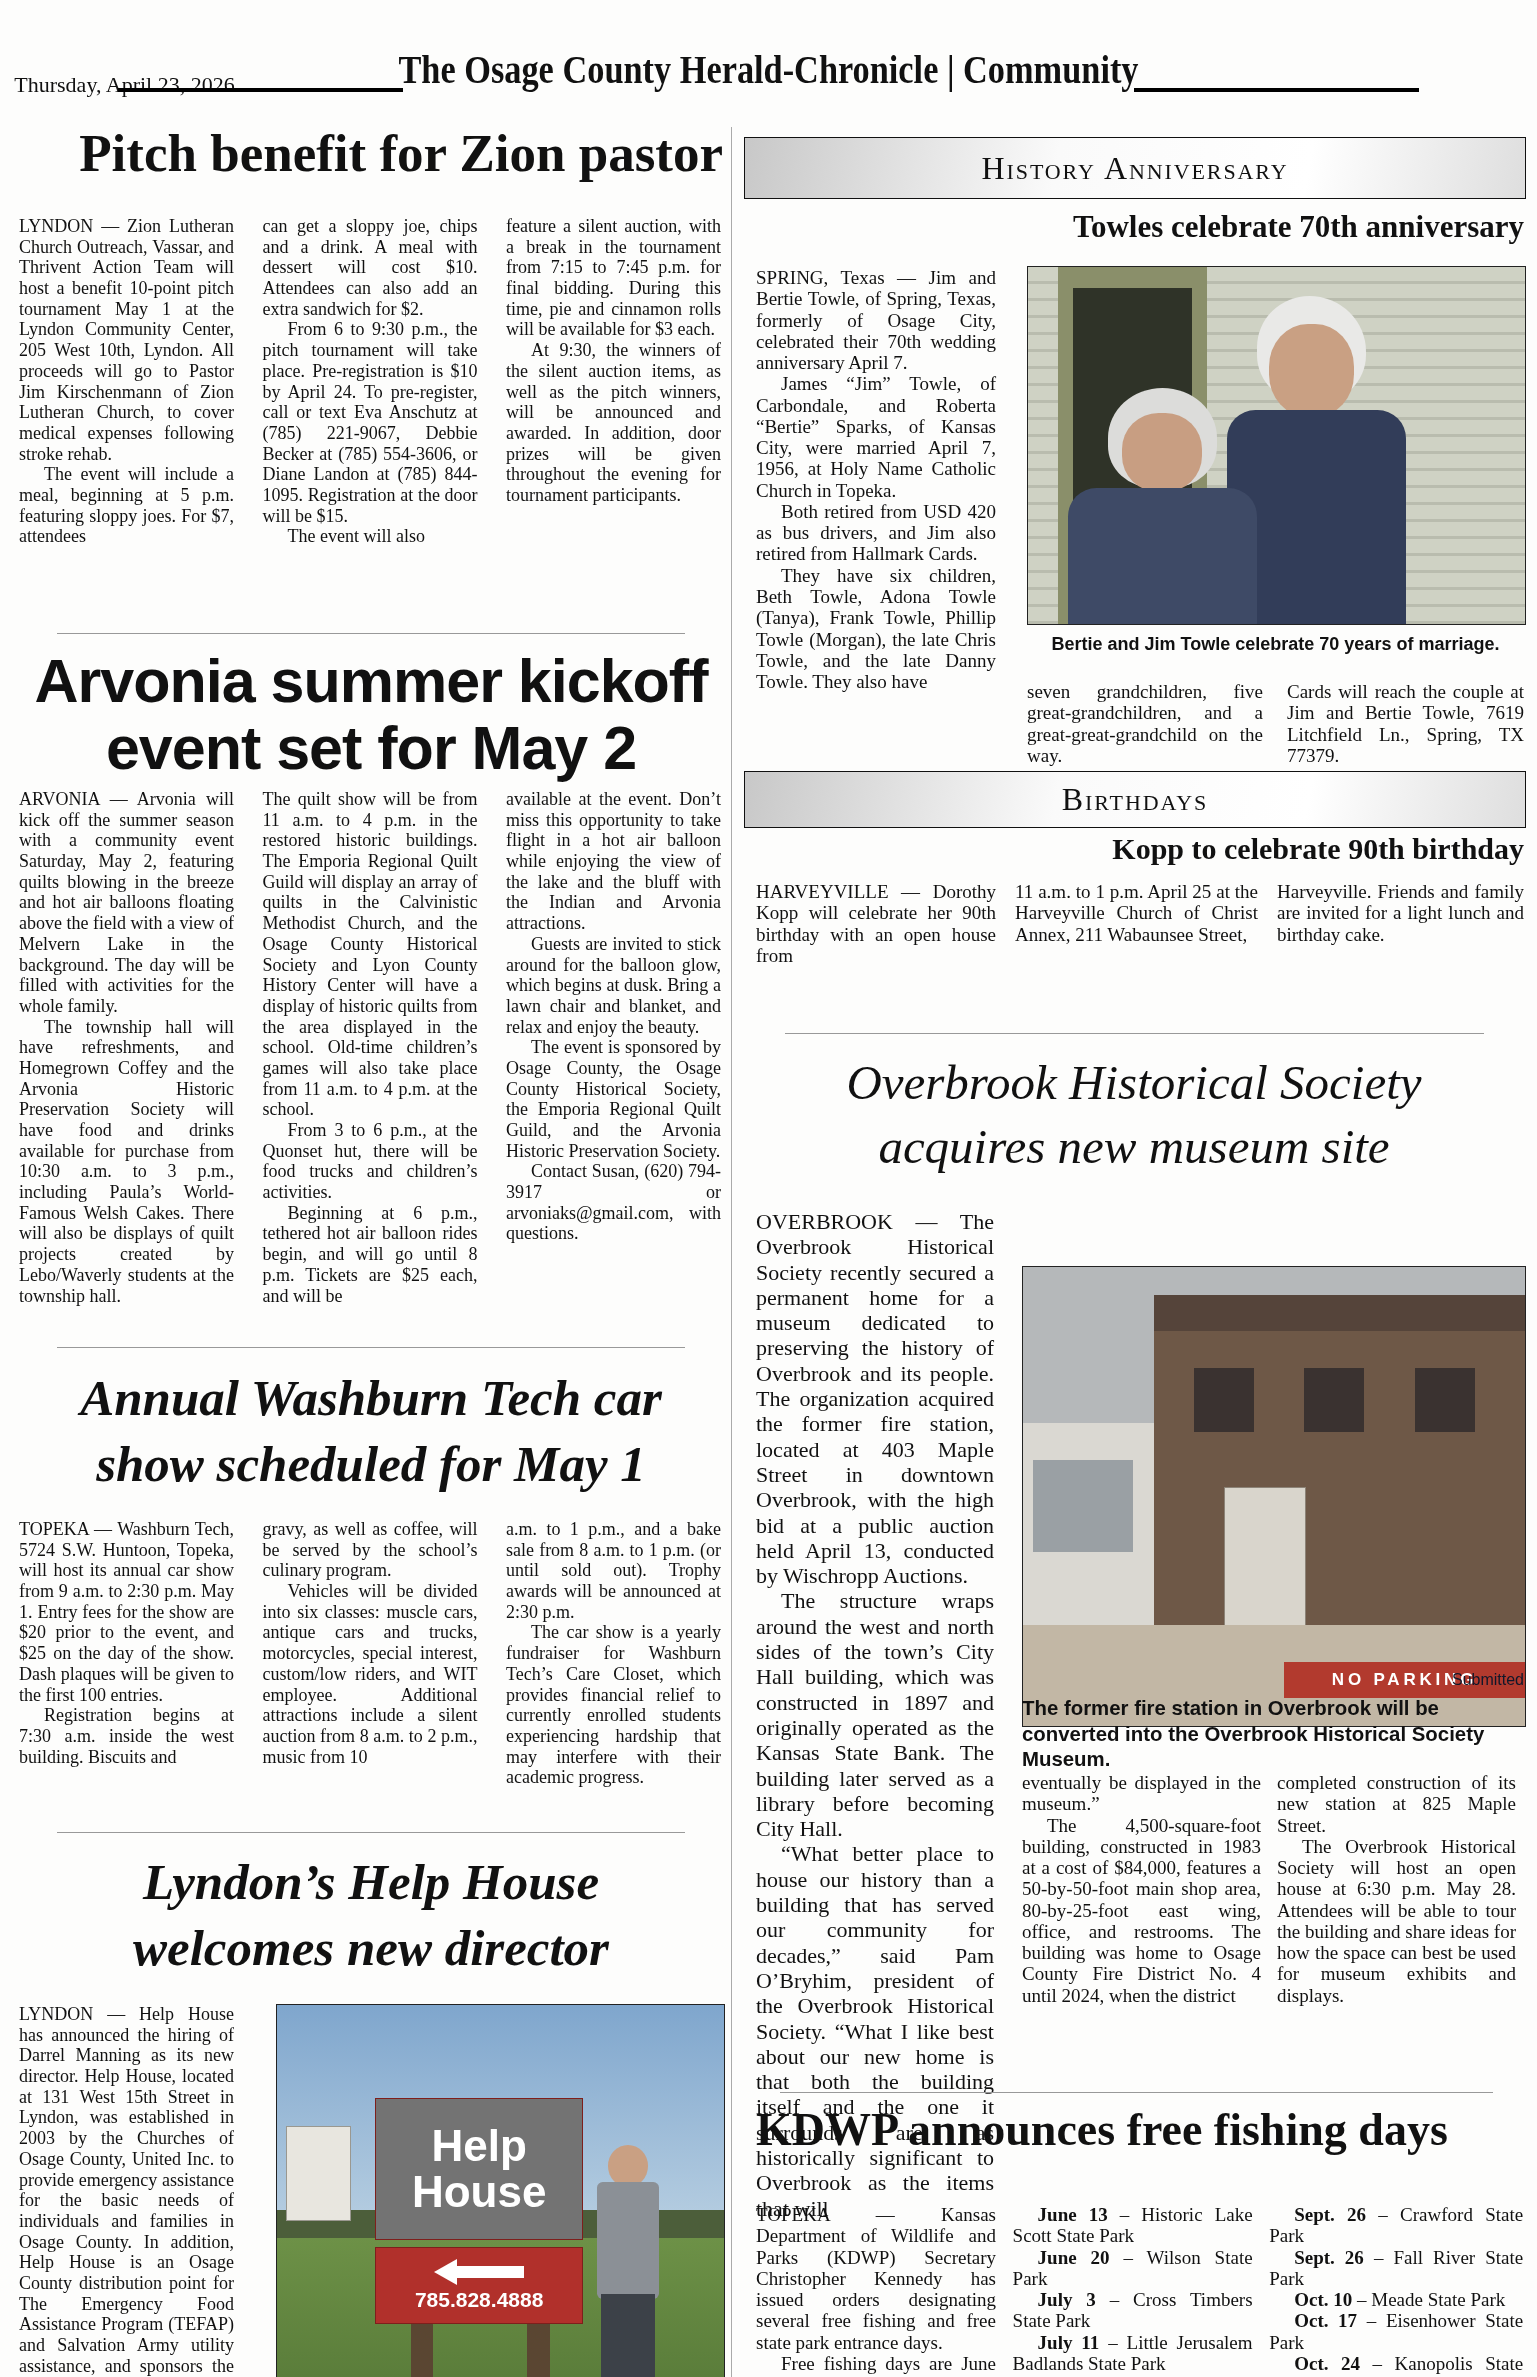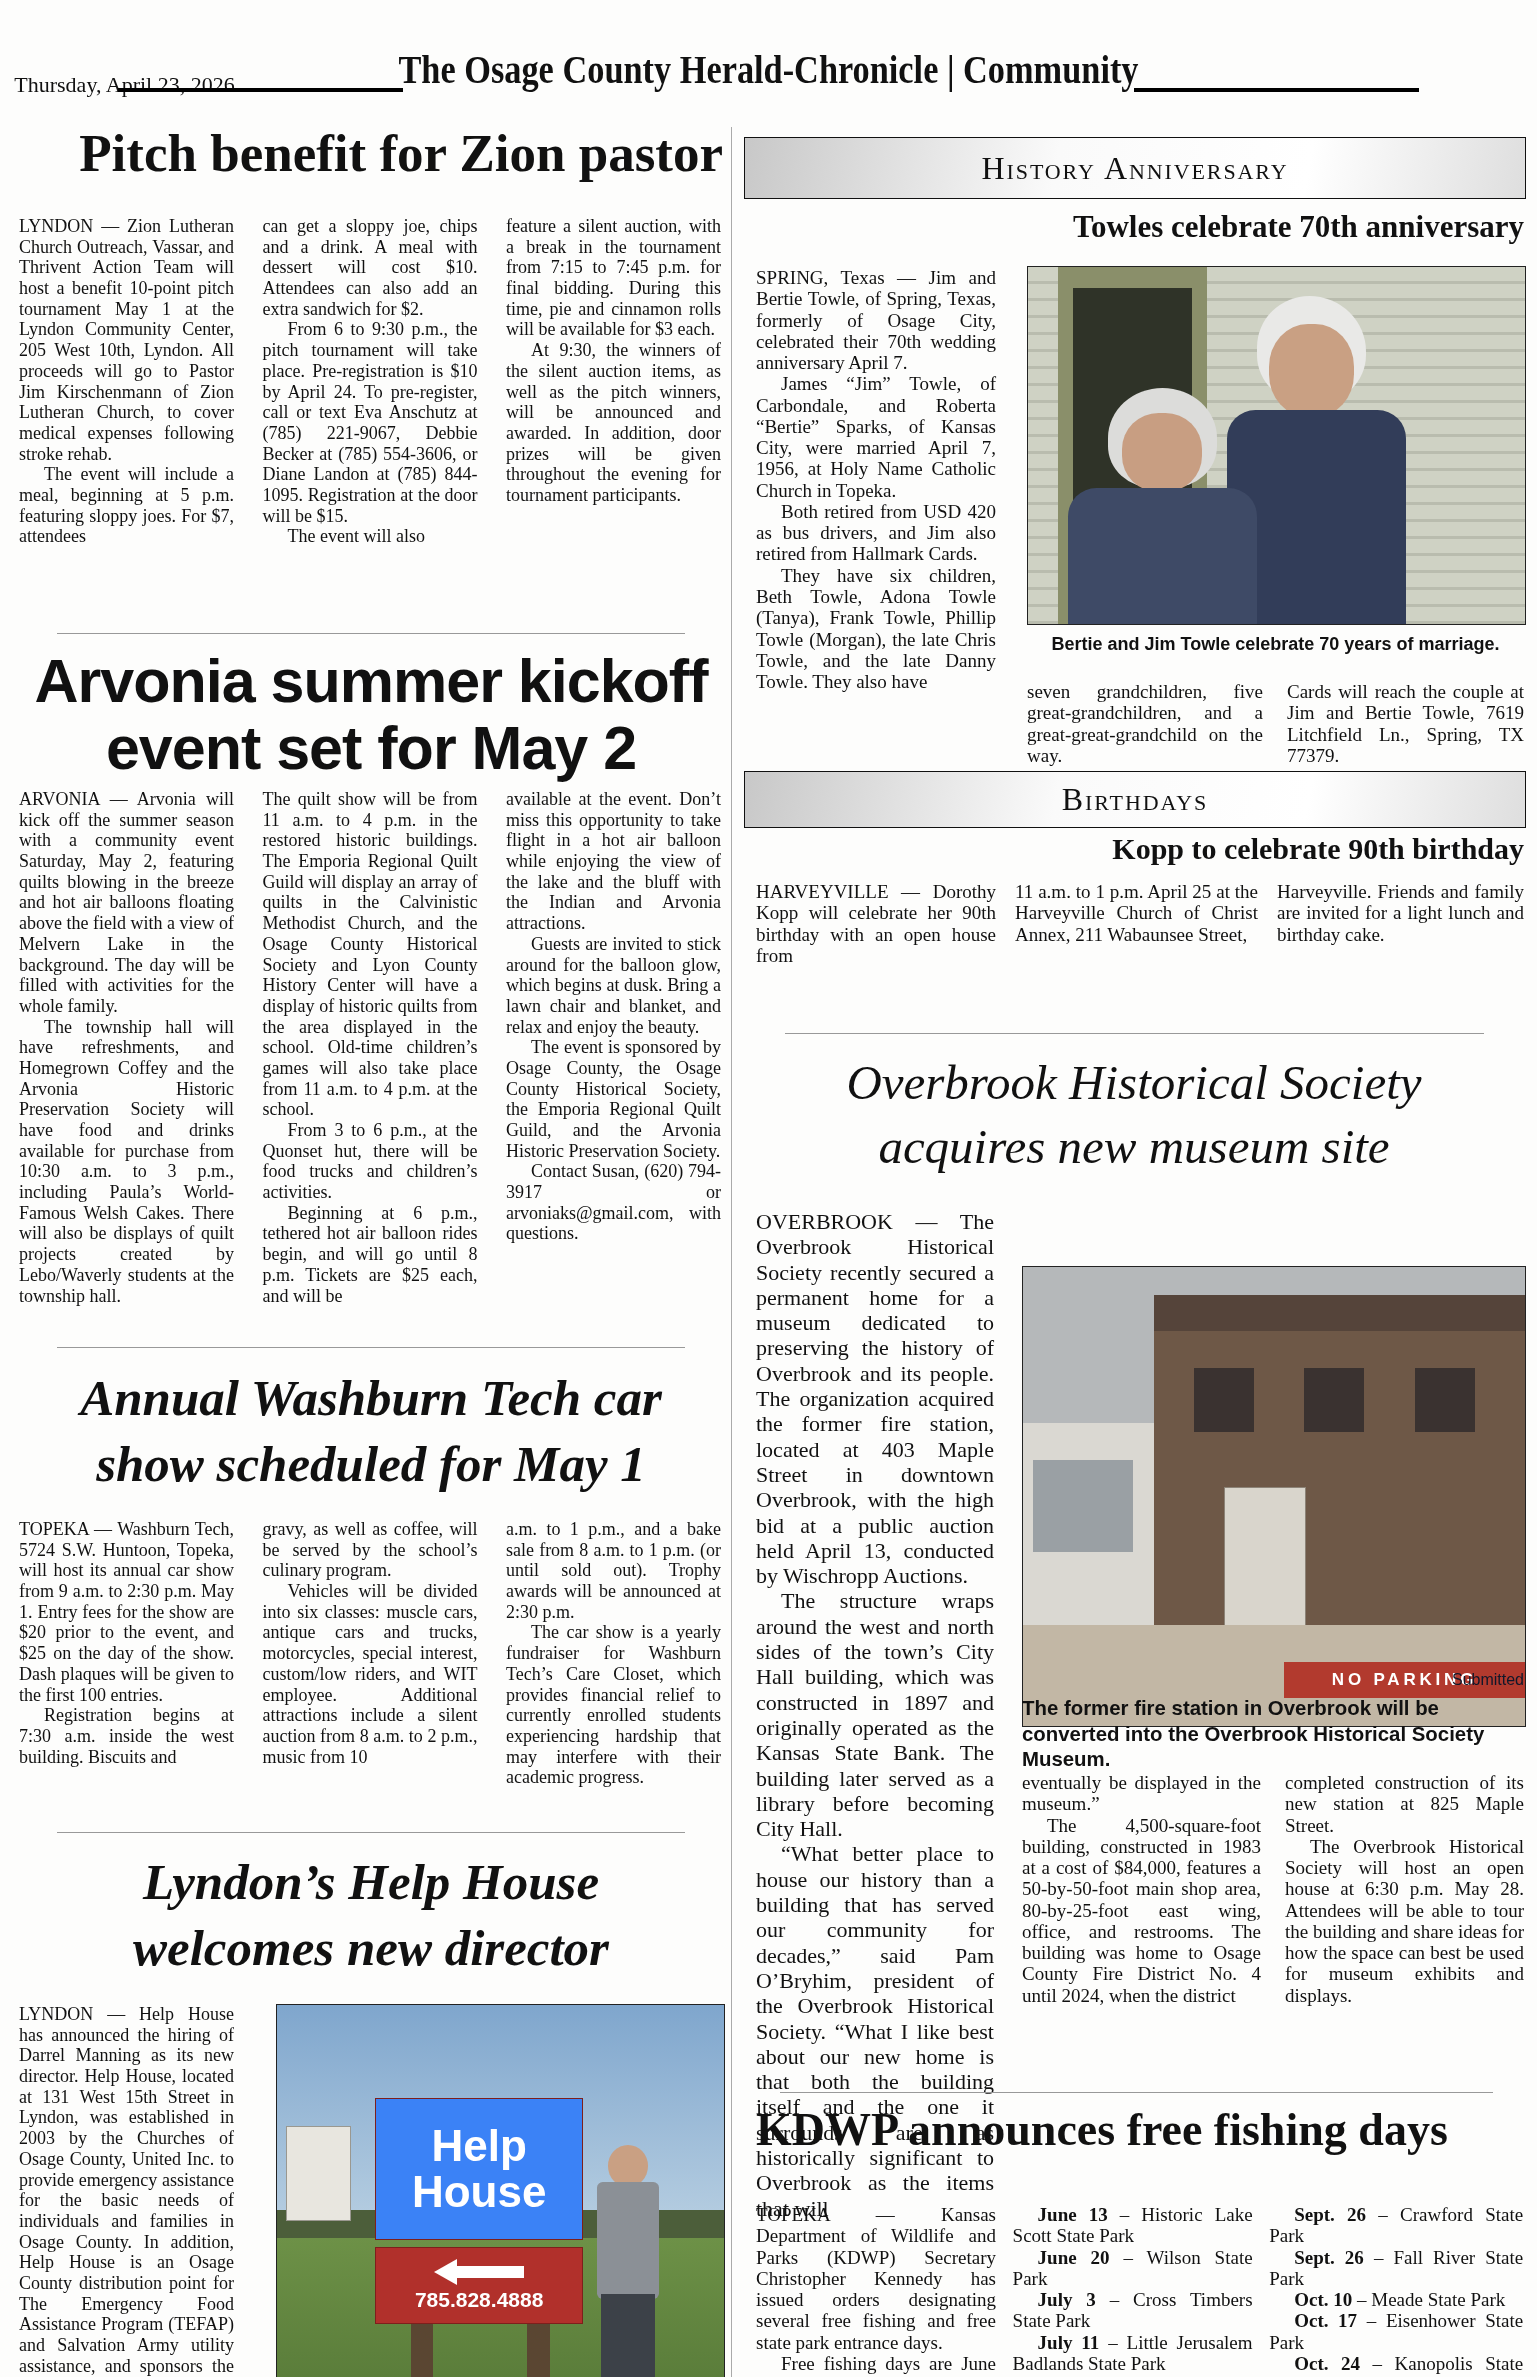--- a/index.html
+++ b/index.html
@@ -121,21 +121,21 @@
       <p>LYNDON — Help House has announced the hiring of Darrel Manning as its new director. Help House, located at 131 West 15th Street in Lyndon, was established in 2003 by the Churches of Osage County, United Inc. to provide emergency assistance for the basic needs of individuals and families in Osage County. In addition, Help House is an Osage County distribution point for The Emergency Food Assistance Program (TEFAP) and Salvation Army utility assistance, and sponsors the Lyndon Harvester’s Mobile Food Pantry.</p>
     </div>
 
   <div class="abs photo" style="left:276px;top:2004px;width:447px;height:466px;">
     <div class="blk" style="left:0;top:0;width:100%;height:50%;background:linear-gradient(180deg,#7fa6cd,#b9d0e2);"></div>
     <div class="blk" style="left:0;top:44%;width:100%;height:6%;background:#4c5e3a;"></div>
     <div class="blk" style="left:0;top:50%;width:100%;height:50%;background:linear-gradient(180deg,#6d9147,#4e7032);"></div>
     <div class="blk" style="left:2%;top:26%;width:14%;height:20%;background:#e8e6df;border:1.4px solid #9a9890;"></div>
     <div class="blk" style="left:30%;top:62%;width:5%;height:22%;background:#5a4632;"></div>
     <div class="blk" style="left:56%;top:62%;width:5%;height:22%;background:#5a4632;"></div>
-    <div class="blk" style="left:22%;top:20%;width:46%;height:30%;background:#3b82f6;border:1.9px solid #7e1f1c;
+    <div class="blk" style="left:22%;top:20%;width:46%;height:30%;background:#737373;border:1.9px solid #7e1f1c;
          display:flex;flex-direction:column;align-items:center;justify-content:center;color:#fff;
          font-family:'Liberation Sans',sans-serif;font-weight:700;">
       <div style="font-size:44px;line-height:1.05;">Help</div>
       <div style="font-size:44px;line-height:1.05;">House</div>
     </div>
     <div class="blk" style="left:22%;top:52%;width:46%;height:16%;background:#b1302b;border:1.9px solid #7e1f1c;
          display:flex;flex-direction:column;align-items:center;justify-content:center;">
       <div style="display:flex;align-items:center;">
         <div style="width:0;height:0;border-top:13.3px solid transparent;border-bottom:13.3px solid transparent;border-right:23px solid #fff;"></div>
         <div style="width:67px;height:12.4px;background:#fff;"></div>
@@ -214,21 +214,21 @@
     <div class="blk" style="left:56%;top:22%;width:12%;height:14%;background:#3a3230;"></div>
     <div class="blk" style="left:78%;top:22%;width:12%;height:14%;background:#3a3230;"></div>
     <div class="blk" style="left:40%;top:48%;width:16%;height:30%;background:#d9d5cc;border:1.9px solid #8c8377;"></div>
     <div class="blk" style="left:0;top:34%;width:26%;height:44%;background:#dad8d2;"></div>
     <div class="blk" style="left:2%;top:42%;width:20%;height:20%;background:#9aa0a4;"></div>
     <div class="blk" style="left:0;top:78%;width:100%;height:22%;background:#c2b7a5;"></div>
     <div class="blk" style="left:52%;top:86%;width:48%;height:8%;background:#b23a2e;color:#fff;font-family:'Liberation Sans',sans-serif;font-weight:700;font-size:17px;display:flex;align-items:center;justify-content:center;letter-spacing:3.8px;">NO PARKING</div>
   </div>
   <div class="abs credit" style="left:1022px;top:1671px;width:502px;">Submitted</div>
   <div class="abs caption" style="left:1022px;top:1696px;width:502px;">The former fire station in Overbrook will be converted into the Overbrook Historical Society Museum.</div>
-  <div class="abs cols" style="left:1022px;top:1772px;width:502px;gap:24px;">
+  <div class="abs cols" style="left:1022px;top:1772px;width:502px;gap:16px;">
     <div class="body-text-r colp" style="width:239px;">
         <p>eventually be displayed in the museum.”</p>
         <p>The 4,500-square-foot building, constructed in 1983 at a cost of $84,000, features a 50-by-50-foot main shop area, 80-by-25-foot east wing, office, and restrooms. The building was home to Osage County Fire District No. 4 until 2024, when the district</p>
       </div>
     <div class="body-text-r colp" style="width:239px;">
         <p>completed construction of its new station at 825 Maple Street.</p>
         <p>The Overbrook Historical Society will host an open house at 6:30 p.m. May 28. Attendees will be able to tour the building and share ideas for how the space can best be used for museum exhibits and displays.</p>
       </div>
   </div>
   <div class="abs hrule" style="left:780px;top:2092px;width:713px;"></div>

